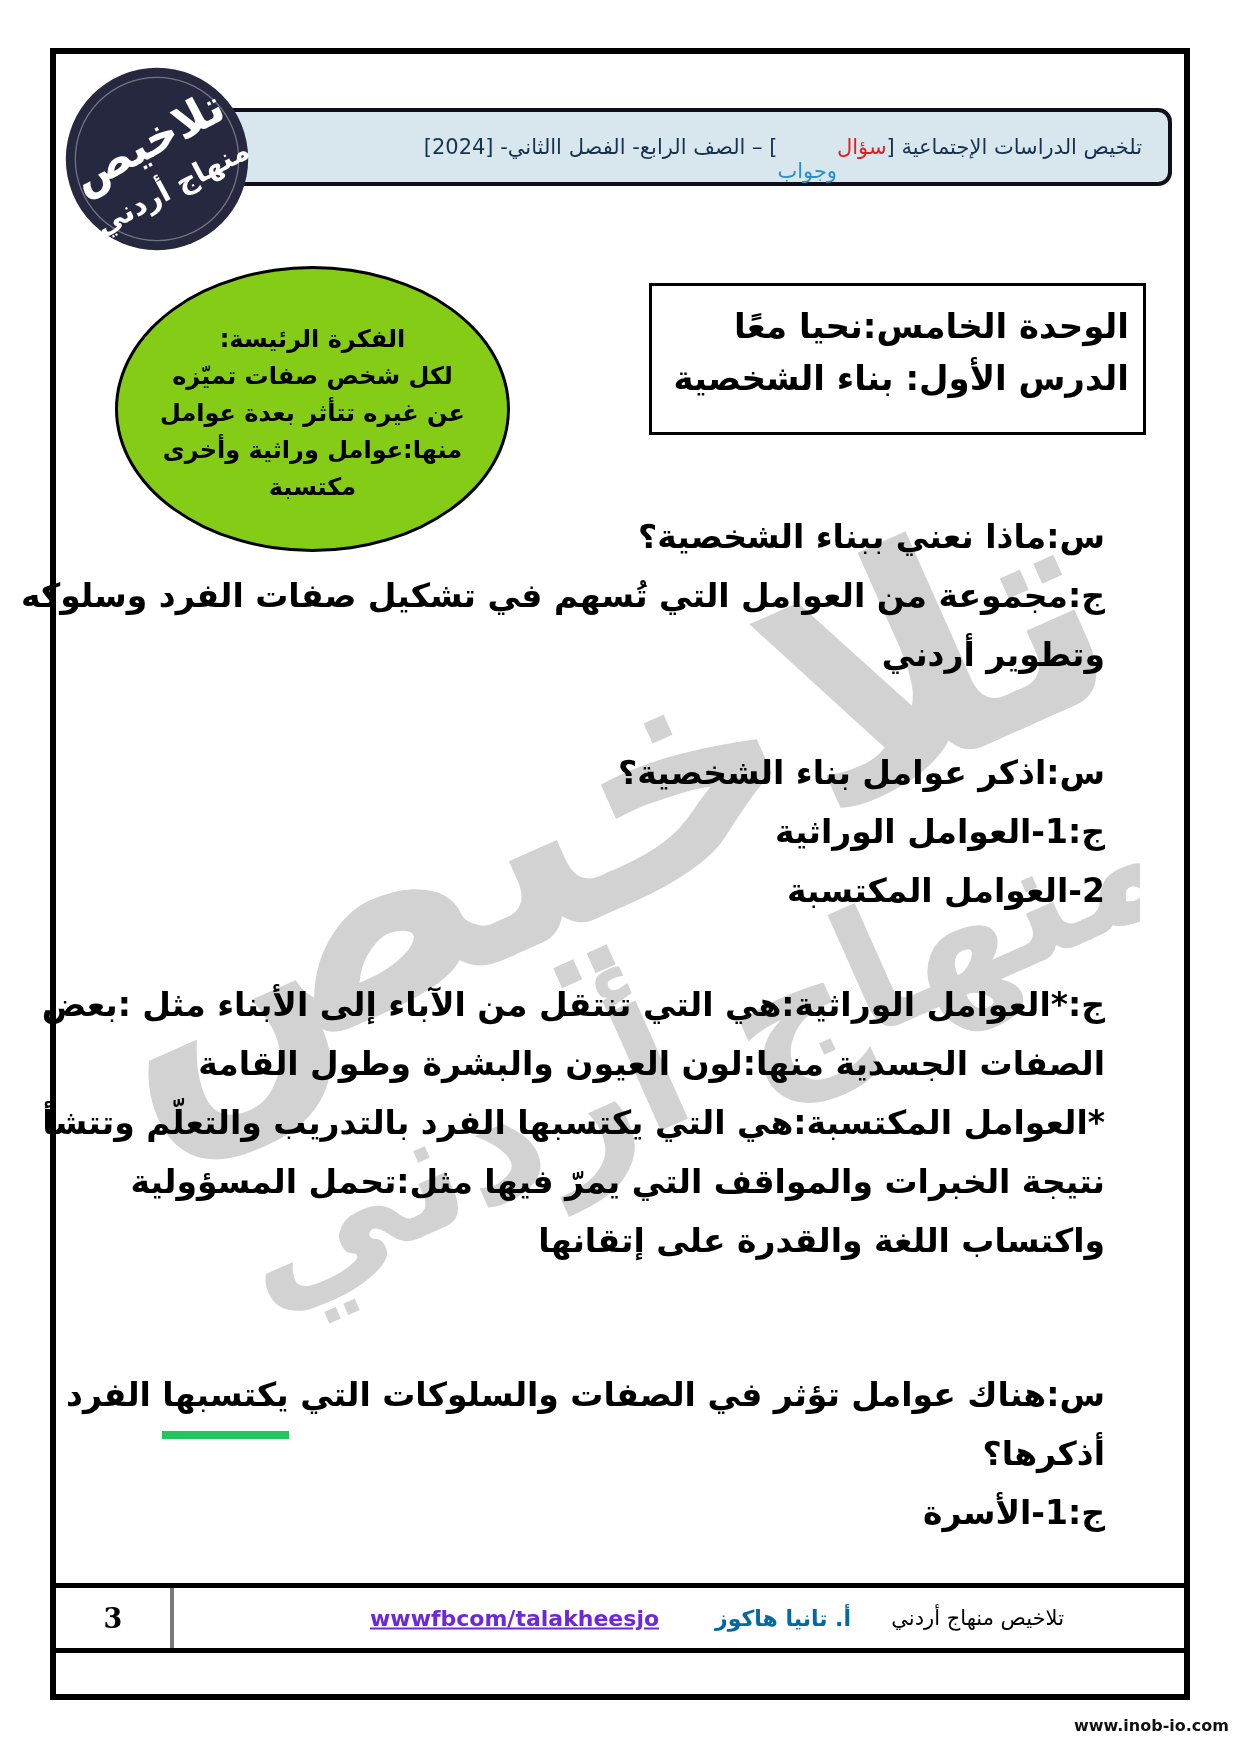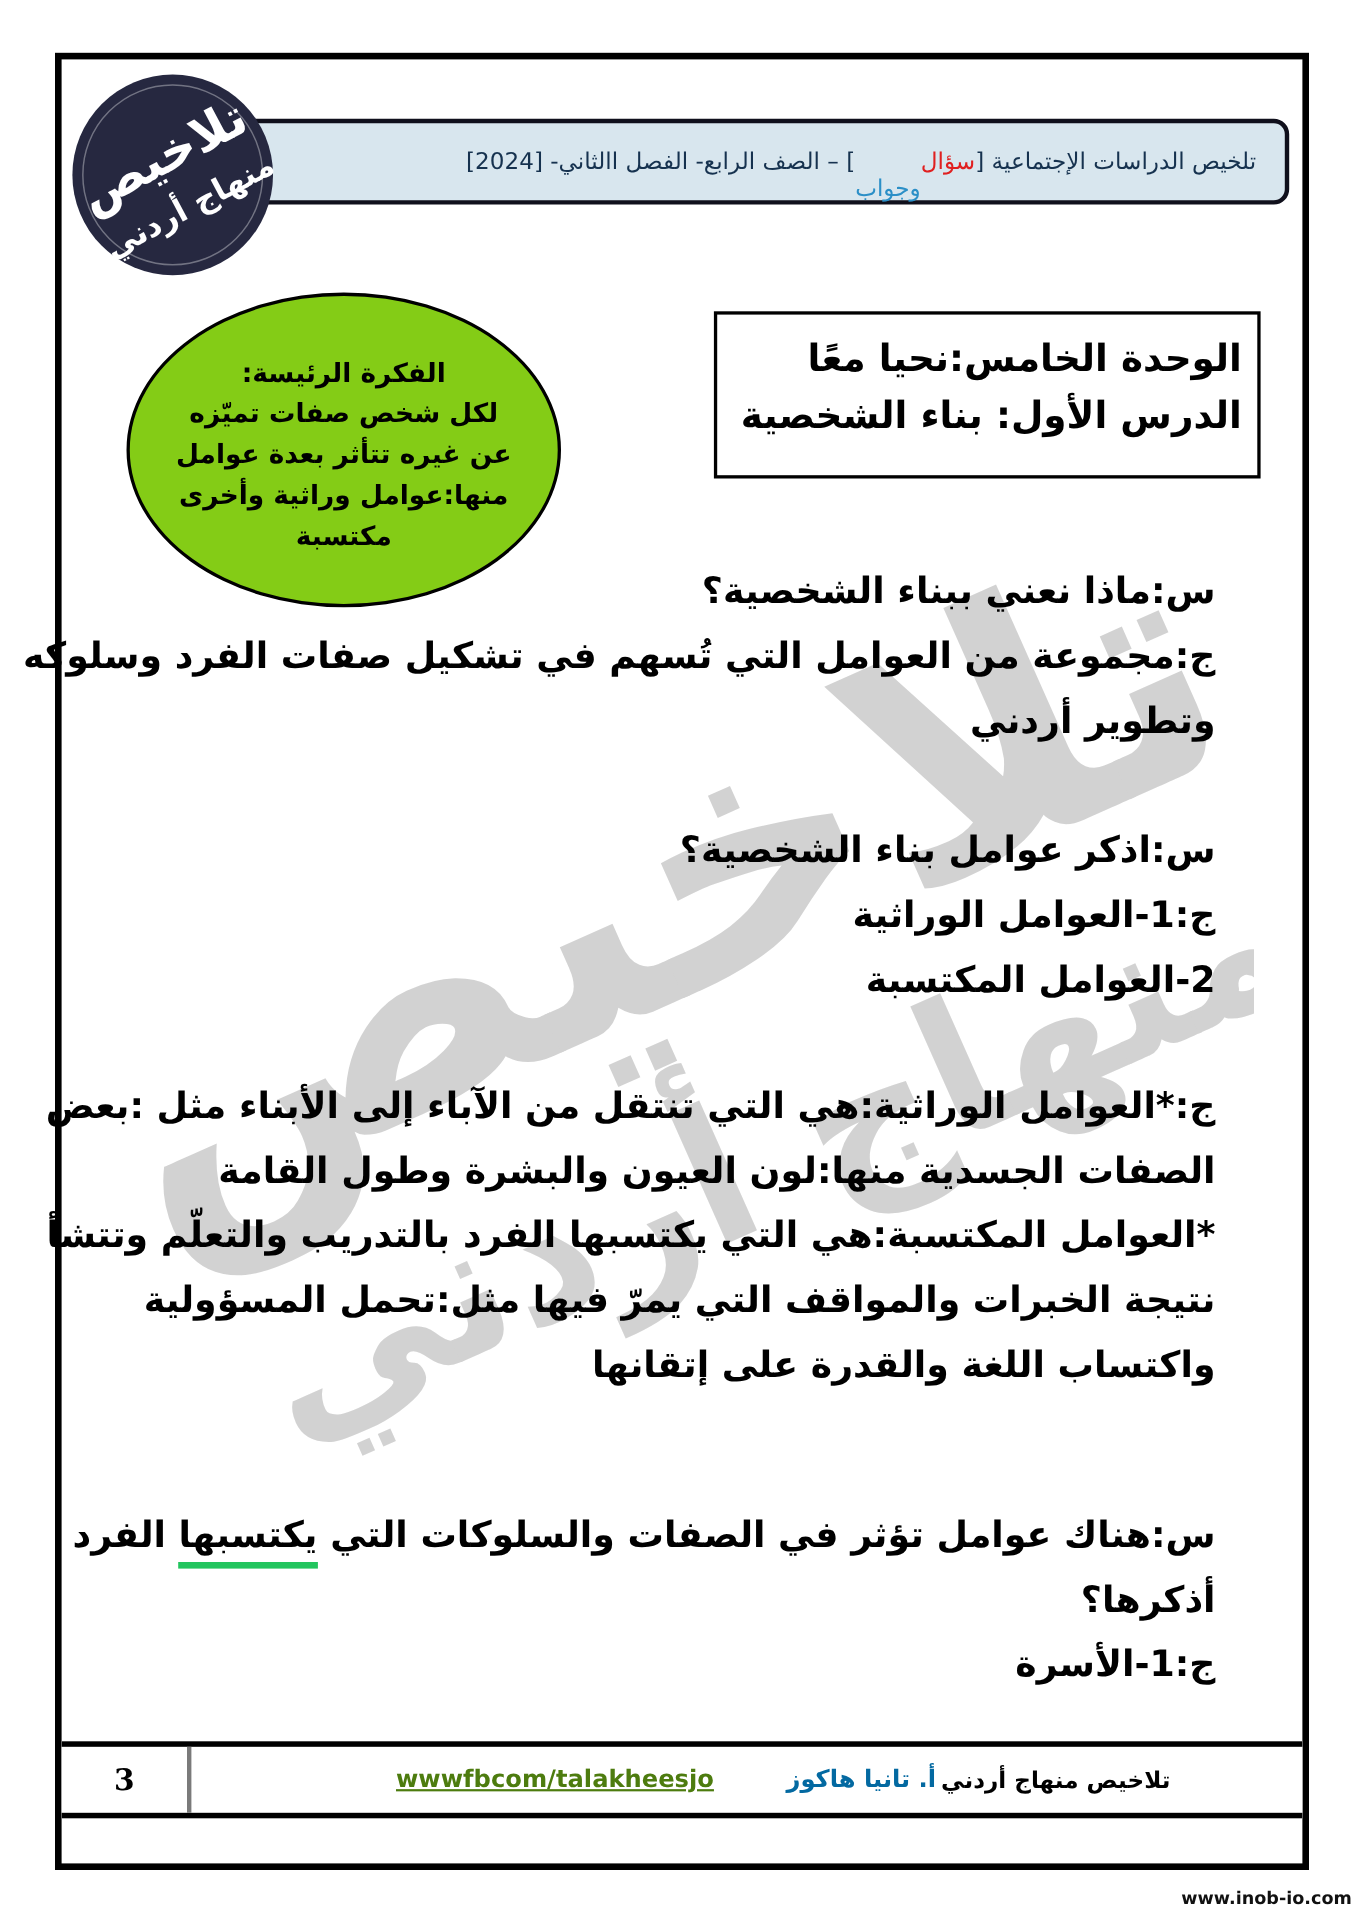--- a/index.html
+++ b/index.html
@@ -28,35 +28,35 @@
            box-sizing:border-box;padding-top:52px;color:#000;}
   
   .title-box{position:absolute;left:649px;top:283px;width:497px;height:152px;
              border:3px solid #000;background:#fff;z-index:4;box-sizing:border-box;
              direction:rtl;text-align:right;font-weight:bold;font-size:34px;line-height:52px;
              padding:14px 14px 0 0;color:#000;}
   
   .qa-block{position:absolute;left:63px;width:1042px;direction:rtl;text-align:right;
             font-weight:bold;font-size:33px;line-height:59px;color:#000;z-index:3;}
   .qa-line{white-space:nowrap;}
-  .uline{border-bottom:6px solid #22c55e;padding-bottom:6px;margin-top:29px;}
+  .uline{border-bottom:8px solid #22c55e;padding-bottom:17px;margin-top:29px;}
   
   .footer{position:absolute;left:56px;top:1583px;width:1128px;height:60px;
           border-top:5px solid #000;border-bottom:5px solid #000;z-index:4;
           display:flex;direction:ltr;align-items:stretch;box-sizing:content-box;background:#fff;}
   .pagenum-cell{width:114px;border-right:4px solid #7a7a7a;display:flex;align-items:center;
                 justify-content:center;font-family:"DejaVu Serif",serif;font-weight:bold;
                 font-size:27px;color:#000;}
   .footer-rest{position:relative;flex:1;}
-  .footer-link{position:absolute;left:186px;top:50%;transform:translateY(-50%);
-               color:#4d7c0f;font-weight:bold;font-size:22px;text-decoration:underline;}
+  .footer-link{position:absolute;left:196px;top:50%;transform:translateY(-50%);
+               color:#6d28d9;font-weight:bold;font-size:22px;text-decoration:underline;}
   .footer-author{position:absolute;left:541px;top:50%;transform:translateY(-50%);
                  direction:rtl;font-weight:bold;font-size:22px;color:#0369a1;}
   .footer-brand{position:absolute;right:120px;top:50%;transform:translateY(-50%);
-                direction:rtl;font-size:21px;color:#000;font-weight:bold;}
+                direction:rtl;font-size:21px;color:#000;}
   
   .site-credit{position:absolute;right:12px;top:1716px;font-size:16px;font-weight:bold;
                color:#111;}
 </style>
 </head>
 <body>
 
 <div class="page">
 
   <div class="frame"></div>

